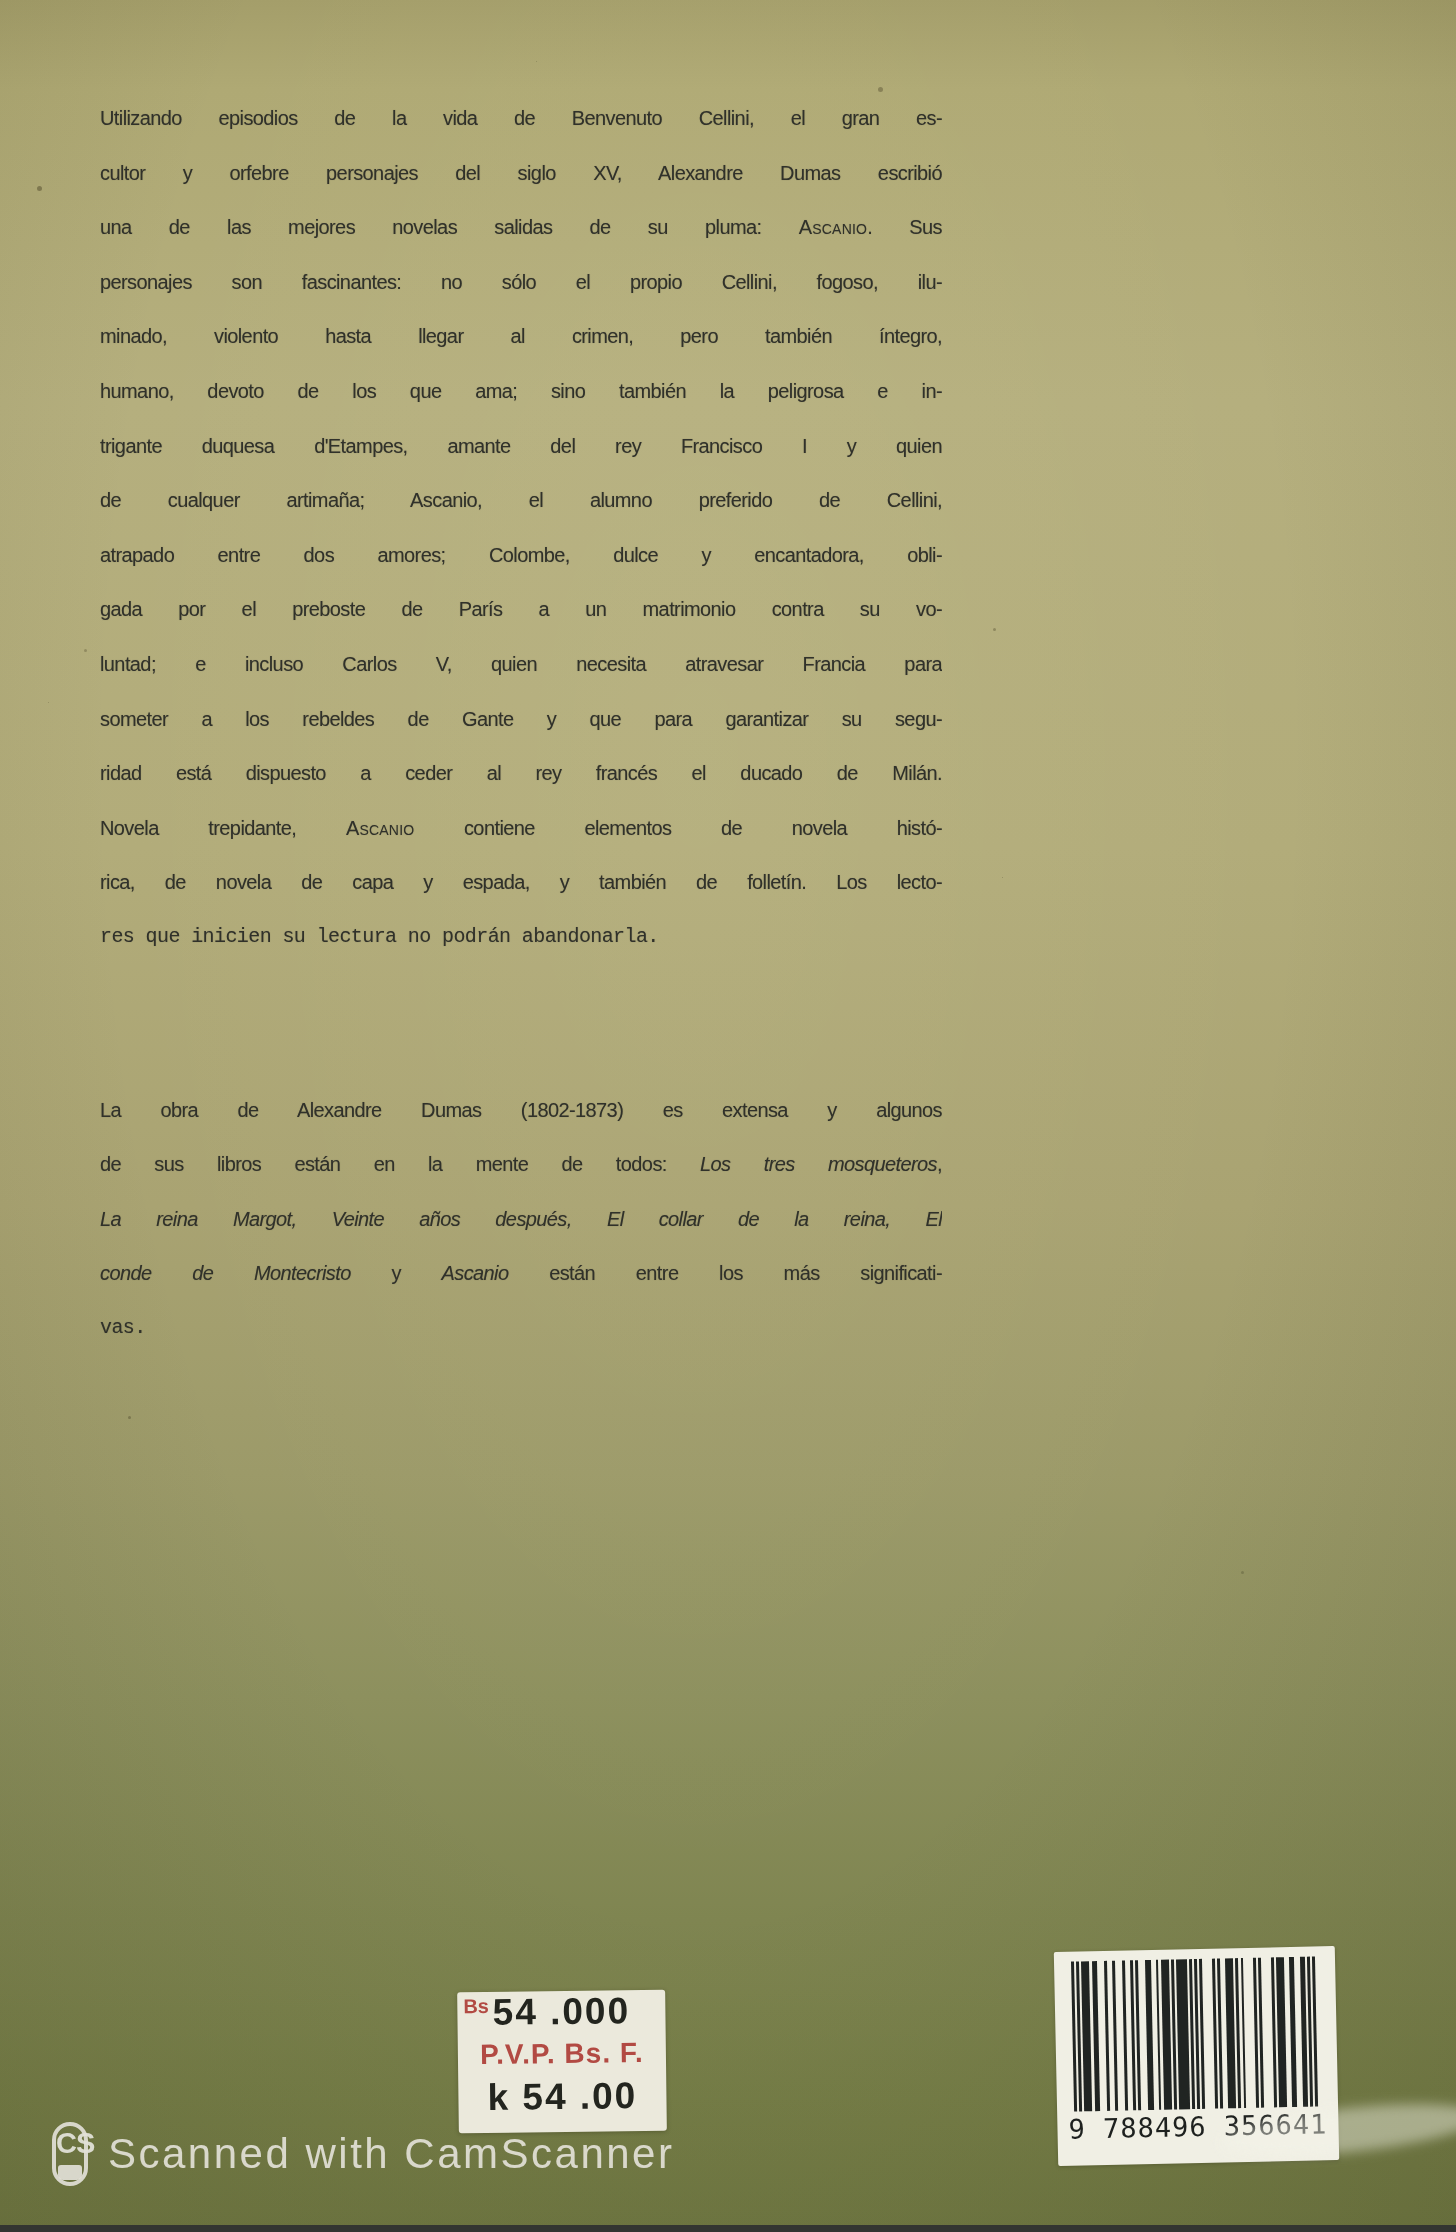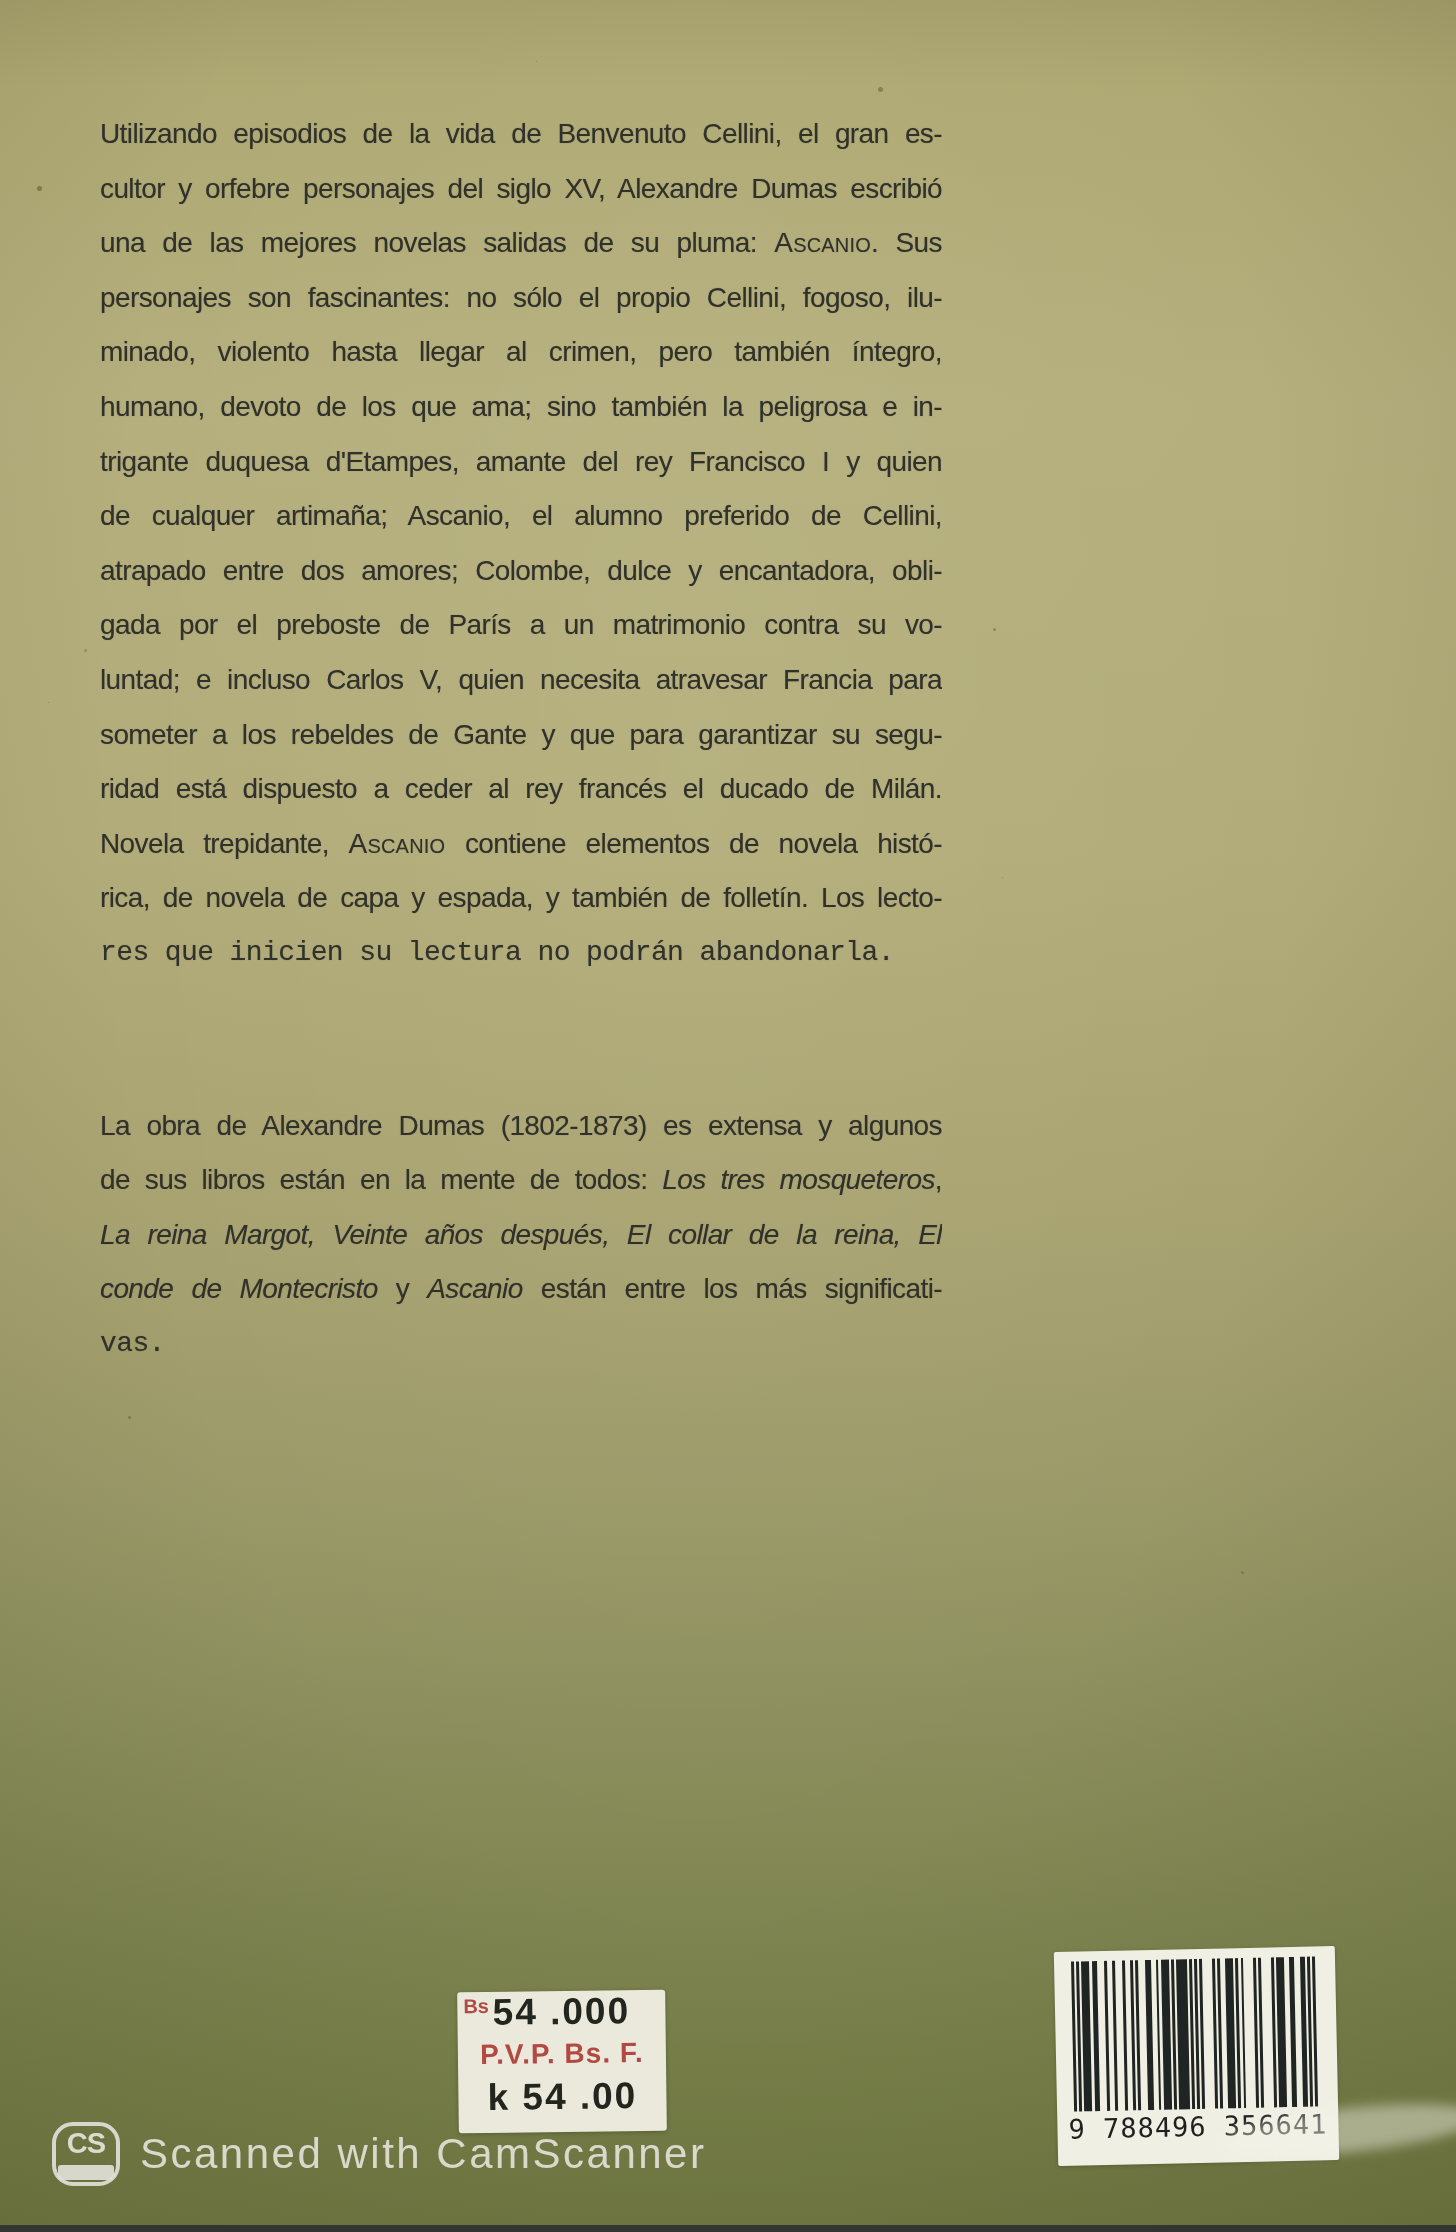--- a/index.html
+++ b/index.html
@@ -21,23 +21,23 @@
       #6f7742 100%);
   }
   
   .page::before{
     content:"";position:absolute;inset:0;pointer-events:none;
     background:radial-gradient(ellipse at 48% 34%, rgba(255,255,220,0.06) 0%, rgba(0,0,0,0) 55%, rgba(50,50,20,0.14) 100%);
   }
 
   
   .textblock{
-    position:absolute;left:100px;top:107px;width:842px;
+    position:absolute;left:100px;top:91px;width:842px;
     color:#30312a;
-    font-size:28px;letter-spacing:-0.6px;
+    font-size:20px;letter-spacing:-0.6px;
     text-shadow:0 0 1px rgba(48,49,42,0.35);
   }
   .para{margin:0;}
   .para + .para{margin-top:118px;}
   .line{
     height:54.6px;line-height:54.6px;
     text-align:justify;text-align-last:justify;
     overflow:hidden;
   }
   .line.last{text-align-last:left;font-family:Liberation Mono, monospace;}
@@ -76,21 +76,21 @@
     font-family:"DejaVu Sans Mono", monospace;
     font-size:27px;color:#1e211f;letter-spacing:1px;white-space:nowrap;
   }
 
   
   .wm{
     position:absolute;left:52px;top:2118px;height:72px;
     display:flex;align-items:center;gap:20px;
   }
   .cslogo{
-    position:relative;width:68px;height:64px;
+    position:relative;width:36px;height:64px;
     border:4px solid rgba(226,224,215,0.92);border-radius:21px;
     box-sizing:border-box;flex:0 0 auto;
   }
   .cslogo .cs{
     position:absolute;left:0;right:0;top:1px;text-align:center;
     color:rgba(226,224,215,0.95);font-size:29px;font-weight:bold;letter-spacing:-1px;
   }
   .cslogo .dock{
     position:absolute;left:2px;right:2px;bottom:2px;height:15px;
     background:rgba(226,224,215,0.92);border-radius:3px 3px 5px 5px;

